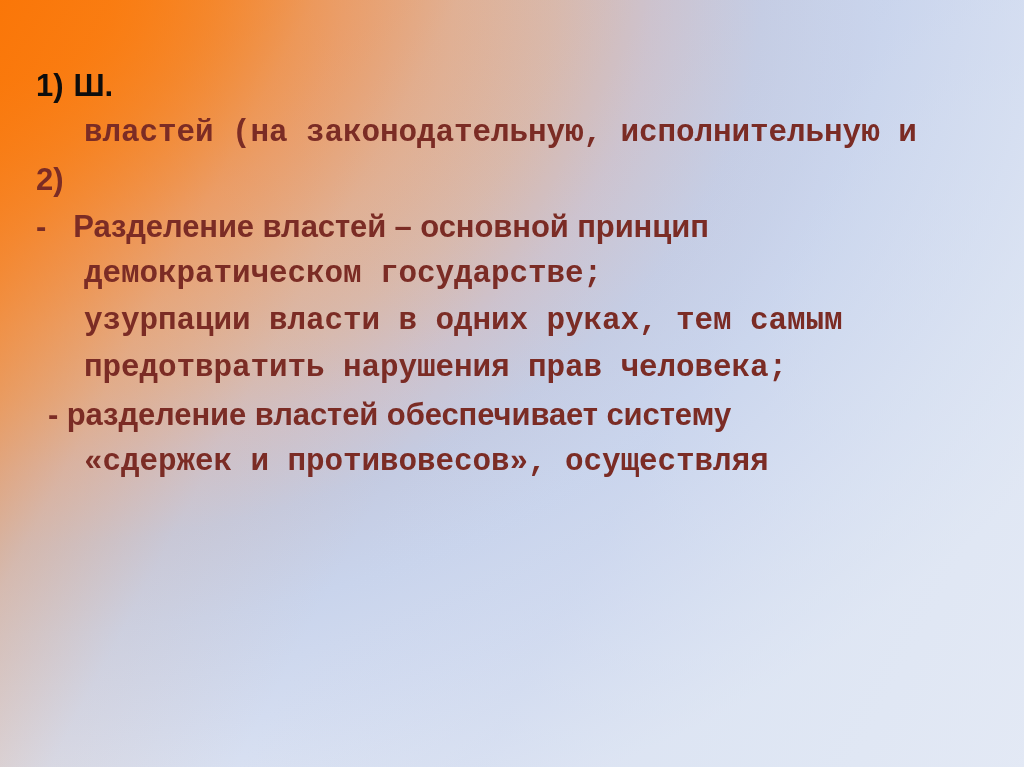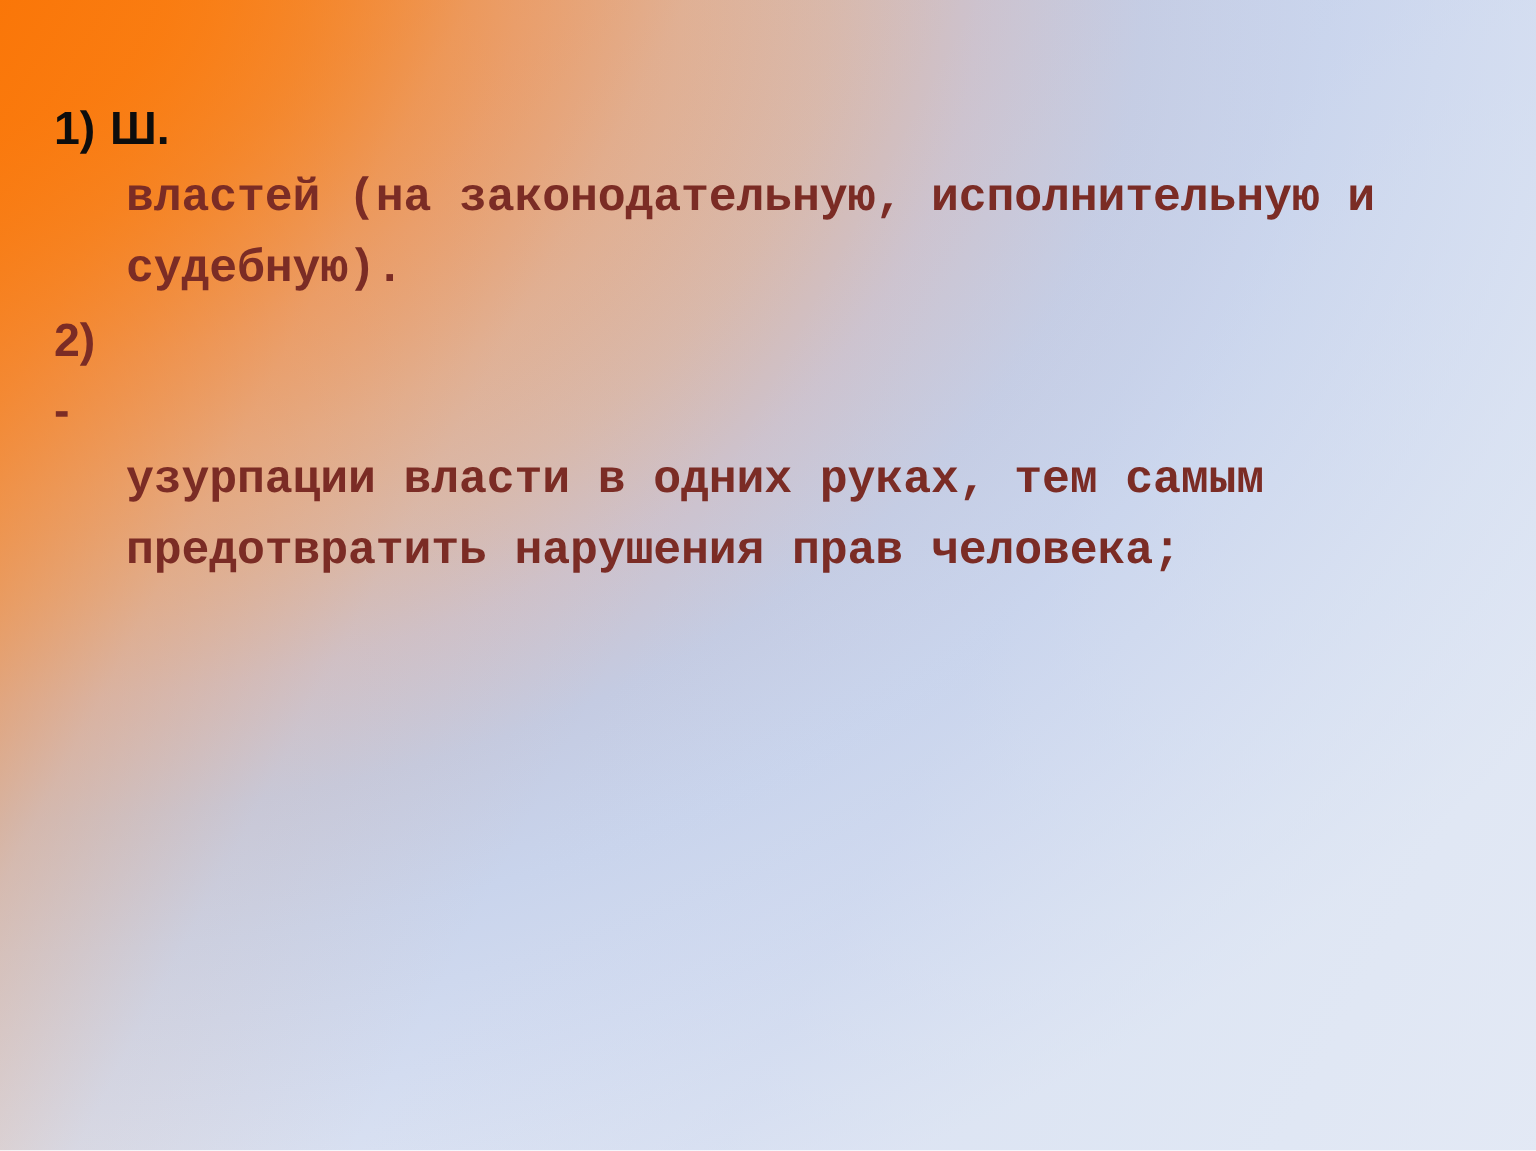--- a/index.html
+++ b/index.html
@@ -146,37 +146,40 @@
 
       <div class="line numbered">
         <span class="marker">1)</span>
         <span class="marker-gap"></span>
         <span class="lead-black">Ш.</span>
         <span class="marker-gap"></span>
       </div>
 
       <div class="line indent">властей (на законодательную, исполнительную и</div>
 
-      <div class="line indent">судебную).</div>
 
       <div class="line numbered maroon-marker">
         <span class="marker">2)</span>
         <span class="marker-gap"></span>
       </div>
 
       <div class="line dash-wide">
         <span class="dash">-</span>
         <span class="dash-gap"></span>
+        <span>Разделение властей – основной принцип</span>
       </div>
 
 
+      <div class="line indent">демократическом государстве;</div>
 
 
       <div class="line indent">узурпации власти в одних руках, тем самым</div>
 
       <div class="line indent">предотвратить нарушения прав человека;</div>
 
+      <div class="line dash-tight">- разделение властей обеспечивает систему</div>
 
+      <div class="line indent">«сдержек и противовесов», осуществляя</div>
 
 
     </div>
   </div>
 </div>
 
 </body></html>

